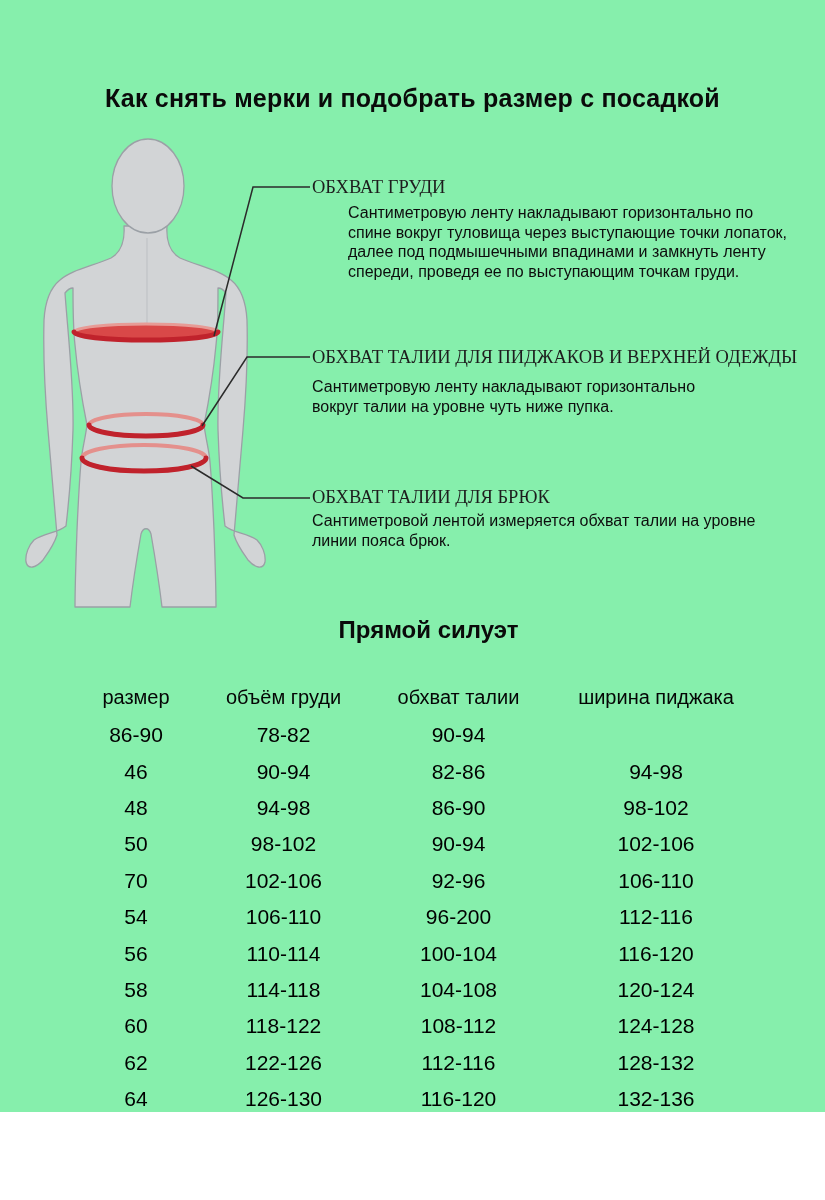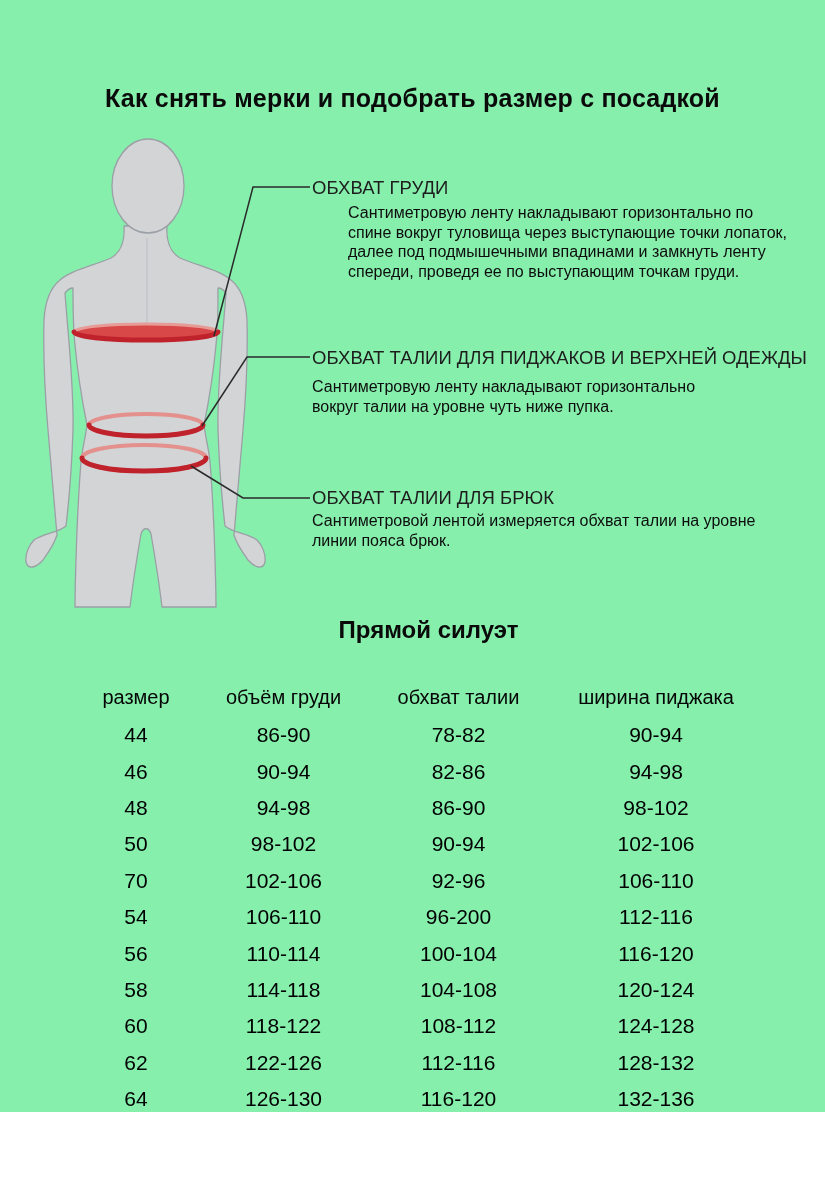--- a/index.html
+++ b/index.html
@@ -22,20 +22,21 @@
     letter-spacing: 0.2px;
   }
 
   .figure-svg { left: 10px; top: 130px; width: 300px; height: 480px; }
 
   .m-label {
     left: 312px;
     font-size: 18.5px; line-height: 21px;
     color: #1d1d1d;
     white-space: nowrap;
+    font-family: Liberation Serif, serif;
   }
   .m-desc {
     left: 312px; width: 478px;
     font-size: 16px; line-height: 19.5px;
     color: #0d0d0d;
     white-space: pre-line;
   }
   .m-label-1 { top: 177px; }
   .m-desc-1  { top: 203px; margin-left: 36px; }
   .m-label-2 { top: 347px; }
@@ -158,21 +159,20 @@
 
   <div class="abs size-table">
     <div class="thead-row l1">
       <div class="tcell th">размер</div>
       <div class="tcell th">объём груди</div>
       <div class="tcell th">обхват талии</div>
       <div class="tcell th">ширина пиджака</div>
     </div>
     <div>
         <div class="trow">
-          <div class="tcell">44</div>
           <div class="tcell">86-90</div>
           <div class="tcell">78-82</div>
           <div class="tcell">90-94</div>
         </div>
         <div class="trow">
           <div class="tcell">46</div>
           <div class="tcell">90-94</div>
           <div class="tcell">82-86</div>
           <div class="tcell">94-98</div>
         </div>

